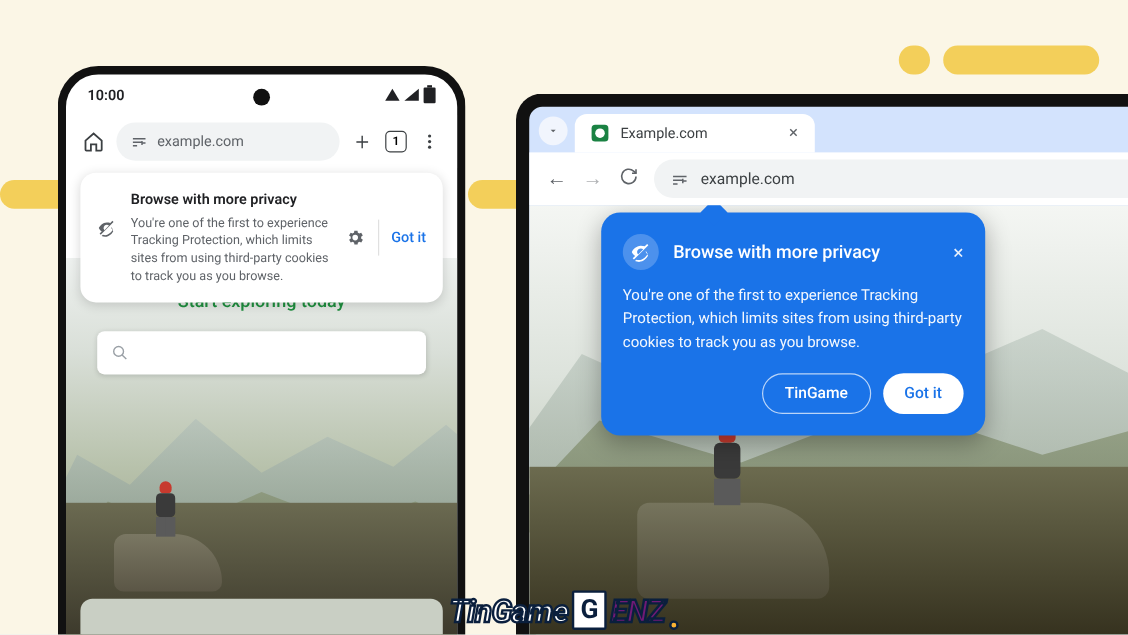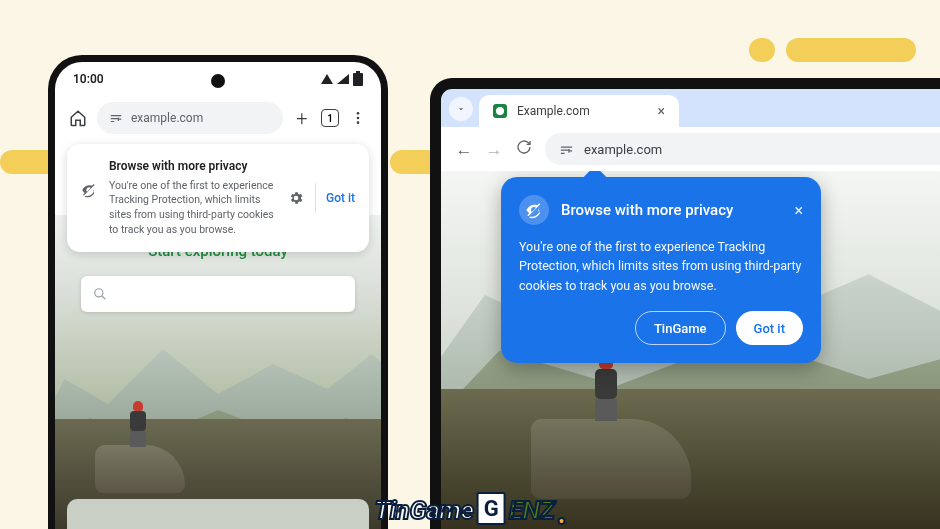--- a/index.html
+++ b/index.html
@@ -94,21 +94,21 @@
   .pl-body { font-size: 12.5px; line-height: 1.55; margin: 12px 0 16px 0; opacity: .95; }
   .pl-actions { display: flex; gap: 10px; justify-content: flex-end; }
   .pl-btn { height: 34px; padding: 0 18px; border-radius: 17px; font-size: 13px; font-weight: 500; display: flex; align-items: center; }
   .pl-btn.outline { border: 1px solid rgba(255,255,255,0.7); color: #fff; }
   .pl-btn.solid { background: #fff; color: #1a73e8; }
 
   
   .wm { position: absolute; bottom: 4px; left: 50%; transform: translateX(-50%); display: flex; align-items: flex-end; font-family: Arial, sans-serif; font-weight: 700; font-style: italic; z-index: 20; }
   .wm .p1 { font-size: 26px; color: #fff; -webkit-text-stroke: 2px #0a1f3d; text-stroke: 2px #0a1f3d; letter-spacing: -0.5px; }
   .wm .box { background: #fff; color: #0a1f3d; font-size: 22px; padding: 2px 5px; margin: 0 3px; border-radius: 2px; border: 2px solid #0a1f3d; font-style: normal; }
-  .wm .p2 { font-size: 26px; color: #4d7c0f; -webkit-text-stroke: 2px #0a1f3d; letter-spacing: -0.5px; }
+  .wm .p2 { font-size: 26px; color: #701a75; -webkit-text-stroke: 2px #0a1f3d; letter-spacing: -0.5px; }
   .wm .dot { width: 8px; height: 8px; background: #f9b233; border: 2px solid #0a1f3d; border-radius: 50%; margin-left: 3px; }
 
   svg.eye-off { width: 16px; height: 16px; }
 </style>
 </head>
 <body>
 
 <div class="deco-bar d1"></div>
 <div class="deco-bar d2"></div>
 <div class="deco-bar d3"></div>

